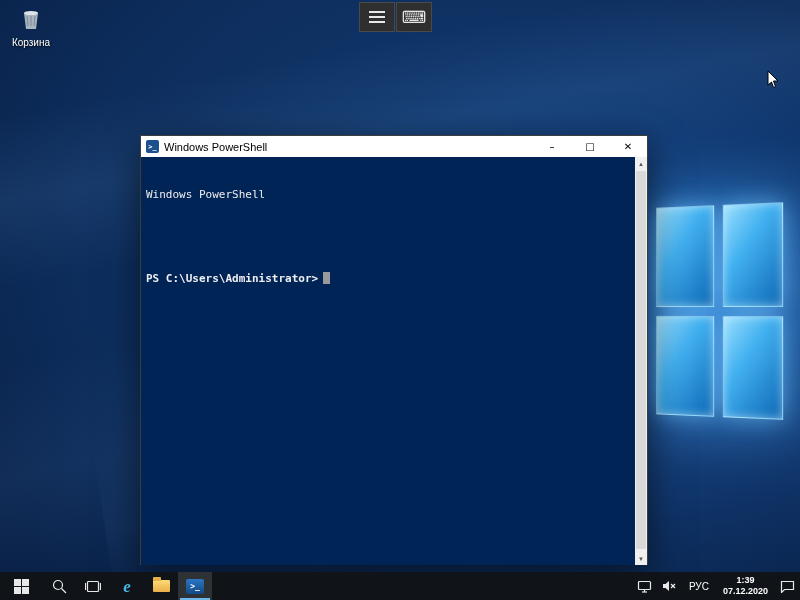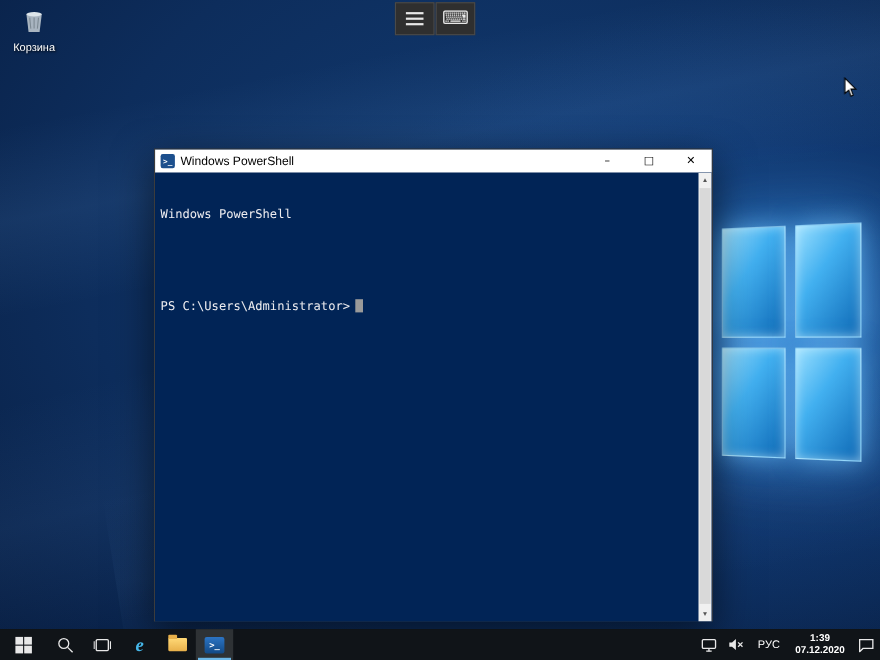--- a/index.html
+++ b/index.html
@@ -53,21 +53,21 @@
   .title-text { font-size:11px; color:#000; flex:1 1 auto; white-space:nowrap; overflow:hidden; }
   .win-controls { display:flex; height:100%; }
   .win-btn { width:38px; height:100%; display:flex; align-items:center; justify-content:center;
     font-size:10px; color:#000; cursor:pointer; font-family:"DejaVu Sans",sans-serif; }
 
   .console { position:relative; width:100%; height:408px; background:#012456; overflow:hidden; cursor:text; }
   .console-text { padding:3px 16px 0 5px; font-family:"DejaVu Sans Mono","Liberation Mono",monospace;
     font-size:11px; line-height:14px; color:#eeedf0; white-space:pre-wrap; }
   .console-line { min-height:14px; }
   .blank-line { height:14px; }
-  .prompt-line { display:flex; align-items:flex-start; }
+  .prompt-line { display:flex; align-items:flex-start;font-weight:bold; }
   .cursor-block { display:inline-block; width:7px; height:12px; background:#9a9a9a; margin-left:5px; }
 
   .scrollbar { position:absolute; right:0; top:0; width:12px; height:100%; background:#f0f0f0; }
   .scroll-arrow { position:absolute; left:0; width:12px; height:13px; display:flex; align-items:center;
     justify-content:center; font-size:6px; color:#555; cursor:pointer; }
   .scroll-up { top:0; } .scroll-down { bottom:0; }
   .scroll-thumb { position:absolute; left:1px; top:14px; width:10px; height:378px; background:#d9d9d9; cursor:pointer; }
 
   
   .mouse-cursor { position:absolute; left:767px; top:70px; pointer-events:none; }

